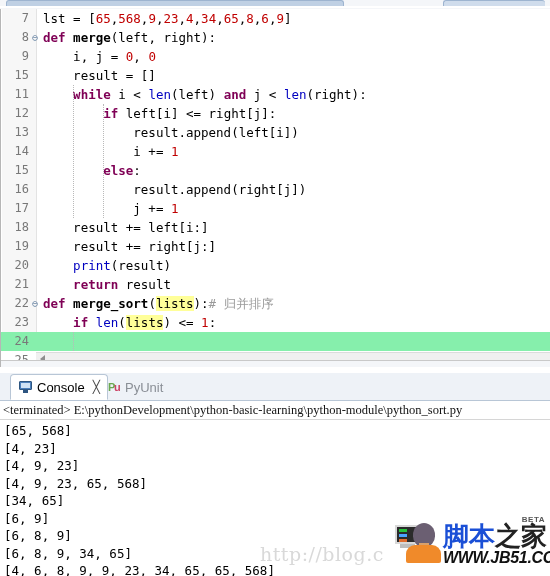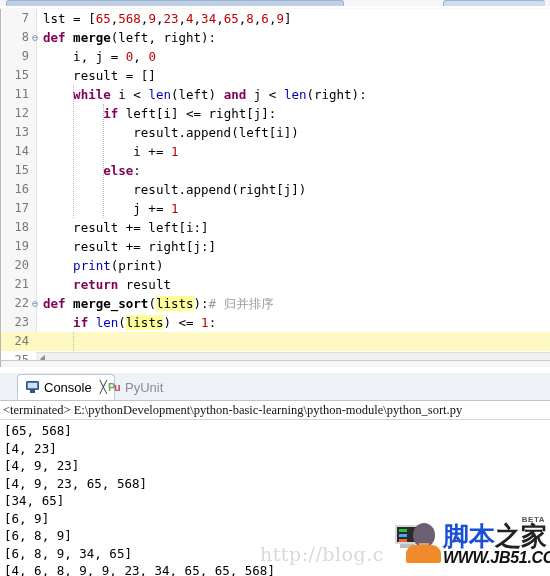--- a/index.html
+++ b/index.html
@@ -78,21 +78,21 @@
   }
   .line {
     position: relative;
     height: 19px;
     line-height: 19px;
     white-space: pre;
     font-family: "DejaVu Sans Mono", "Liberation Mono", monospace;
     font-size: 12.5px;
   }
   .line.current {
-    background: #fef9c3;
+    background: #86efac;
   }
   .ln {
     position: absolute;
     left: 0;
     top: 0;
     width: 28px;
     text-align: right;
     color: #787878;
     font-family: "DejaVu Sans Mono", "Liberation Mono", monospace;
     font-size: 12px;
@@ -182,21 +182,21 @@
     height: 26px;
     display: flex;
     align-items: center;
     gap: 5px;
     padding: 0 8px;
     box-sizing: border-box;
     font-size: 13px;
     color: #3c3c3c;
   }
   .ctab.active {
-    left: 17px;
+    left: 10px;
     background: #ffffff;
     border: 1px solid #b8c6d6;
     border-bottom: 1px solid #ffffff;
     border-radius: 4px 4px 0 0;
     font-weight: normal;
     color: #000000;
   }
   .ctab.inactive {
     left: 100px;
     color: #8a8f96;
@@ -377,21 +377,21 @@
         <div class="line"><span class="ln">15</span><span class="code"><span>    result = []</span></span></div>
         <div class="line"><span class="ln">11</span><span class="code"><span>    </span><span class="kw">while</span><span> i &lt; </span><span class="bi">len</span><span>(left) </span><span class="kw">and</span><span> j &lt; </span><span class="bi">len</span><span>(right):</span></span></div>
         <div class="line"><span class="ln">12</span><span class="code"><span>        </span><span class="kw">if</span><span> left[i] &lt;= right[j]:</span></span></div>
         <div class="line"><span class="ln">13</span><span class="code"><span>            result.append(left[i])</span></span></div>
         <div class="line"><span class="ln">14</span><span class="code"><span>            i += </span><span class="num">1</span></span></div>
         <div class="line"><span class="ln">15</span><span class="code"><span>        </span><span class="kw">else</span><span>:</span></span></div>
         <div class="line"><span class="ln">16</span><span class="code"><span>            result.append(right[j])</span></span></div>
         <div class="line"><span class="ln">17</span><span class="code"><span>            j += </span><span class="num">1</span></span></div>
         <div class="line"><span class="ln">18</span><span class="code"><span>    result += left[i:]</span></span></div>
         <div class="line"><span class="ln">19</span><span class="code"><span>    result += right[j:]</span></span></div>
-        <div class="line"><span class="ln">20</span><span class="code"><span>    </span><span class="bi">print</span><span>(print)</span></span></div>
+        <div class="line"><span class="ln">20</span><span class="code"><span>    </span><span class="bi">print</span><span>(result)</span></span></div>
         <div class="line"><span class="ln">21</span><span class="code"><span>    </span><span class="kw">return</span><span> result</span></span></div>
         <div class="line"><span class="ln">22</span><span class="fold">⊖</span><span class="code"><span class="kw">def </span><span class="fn">merge_sort</span><span>(</span><span class="hl">lists</span><span>):</span><span class="cmt"># 归并排序</span></span></div>
         <div class="line"><span class="ln">23</span><span class="code"><span>    </span><span class="kw">if</span><span> </span><span class="bi">len</span><span>(</span><span class="hl">lists</span><span>) &lt;= </span><span class="num">1</span><span>:</span></span></div>
         <div class="line current"><span class="ln">24</span></div>
         <div class="line"><span class="ln">25</span><span class="code"><span>    num = </span><span class="bi">int</span><span>(</span><span class="bi">len</span><span>(</span><span class="hl">lists</span><span>) / </span><span class="num">2</span><span>)</span></span></div>
       </div>
     <div class="guides" id="guides">
         <div class="guide" style="left: 72.08px; top: 76px; height: 133px;"></div>
         <div class="guide" style="left: 102.16px; top: 95px; height: 114px;"></div>
         <div class="guide" style="left: 72.08px; top: 323px; height: 19px;"></div>

